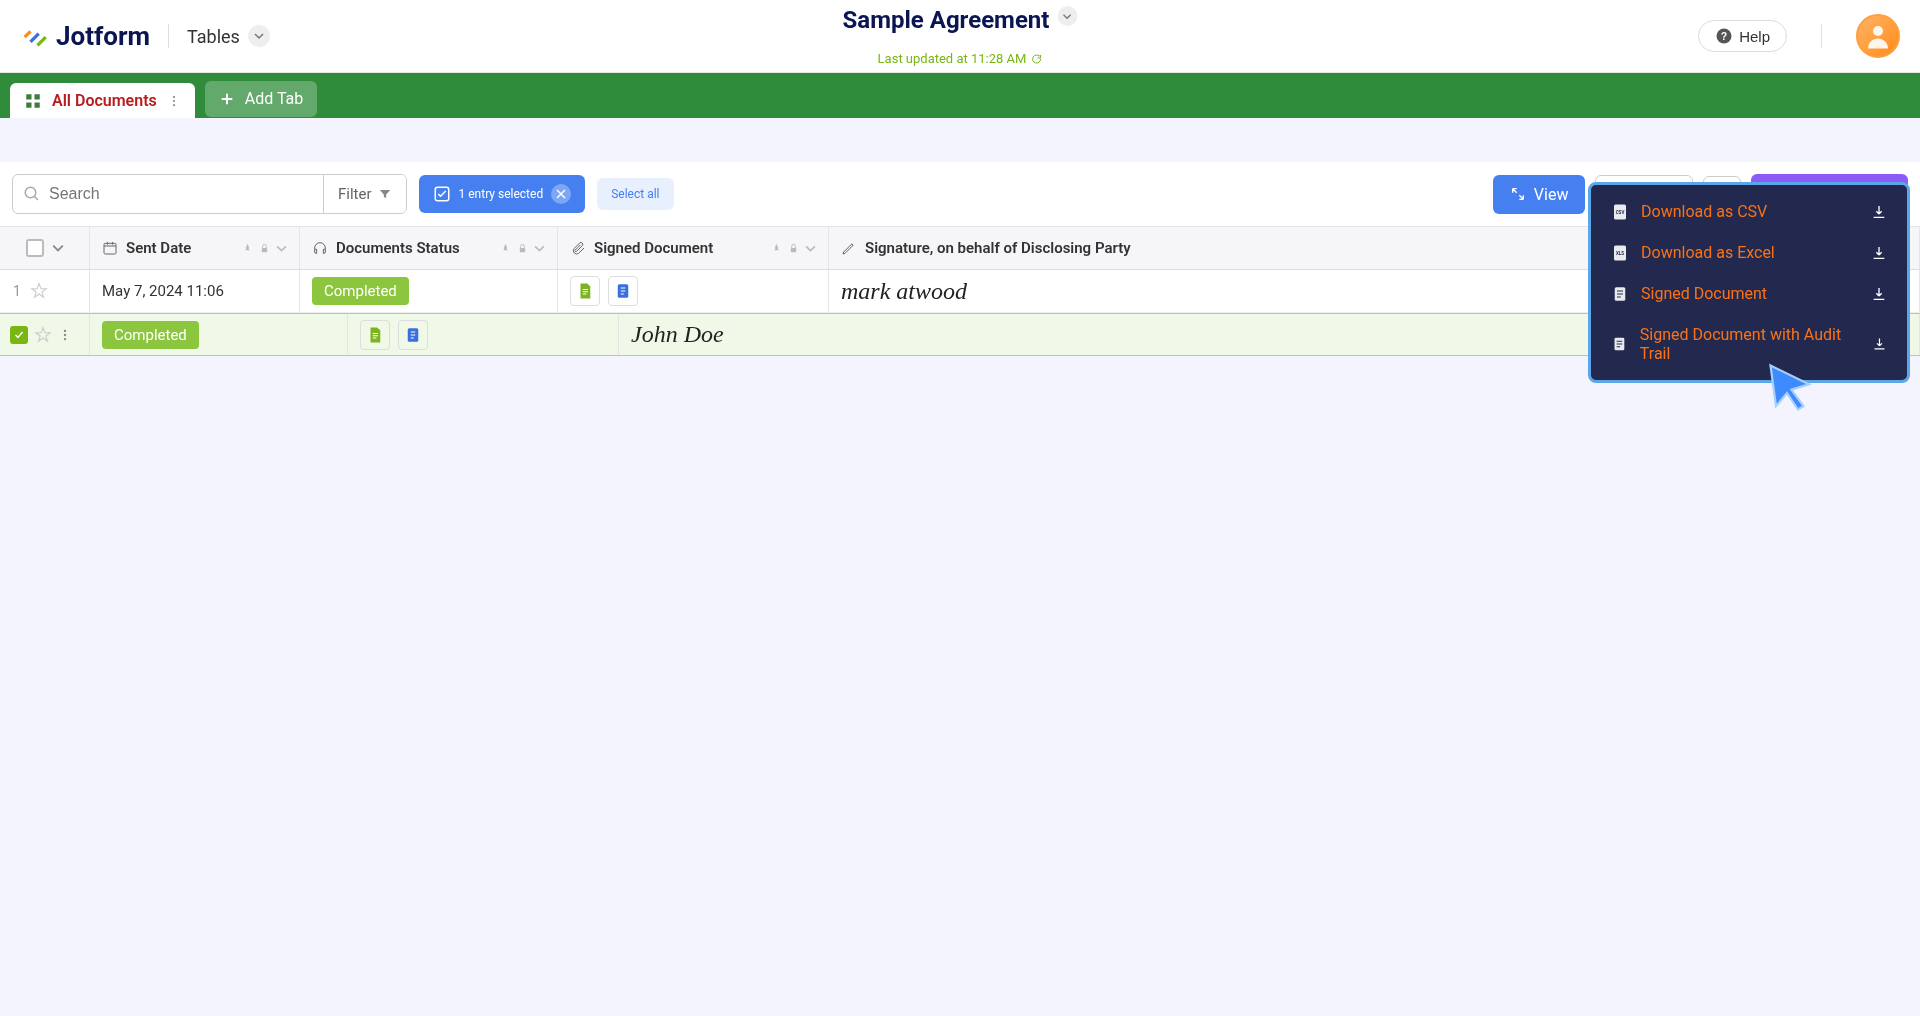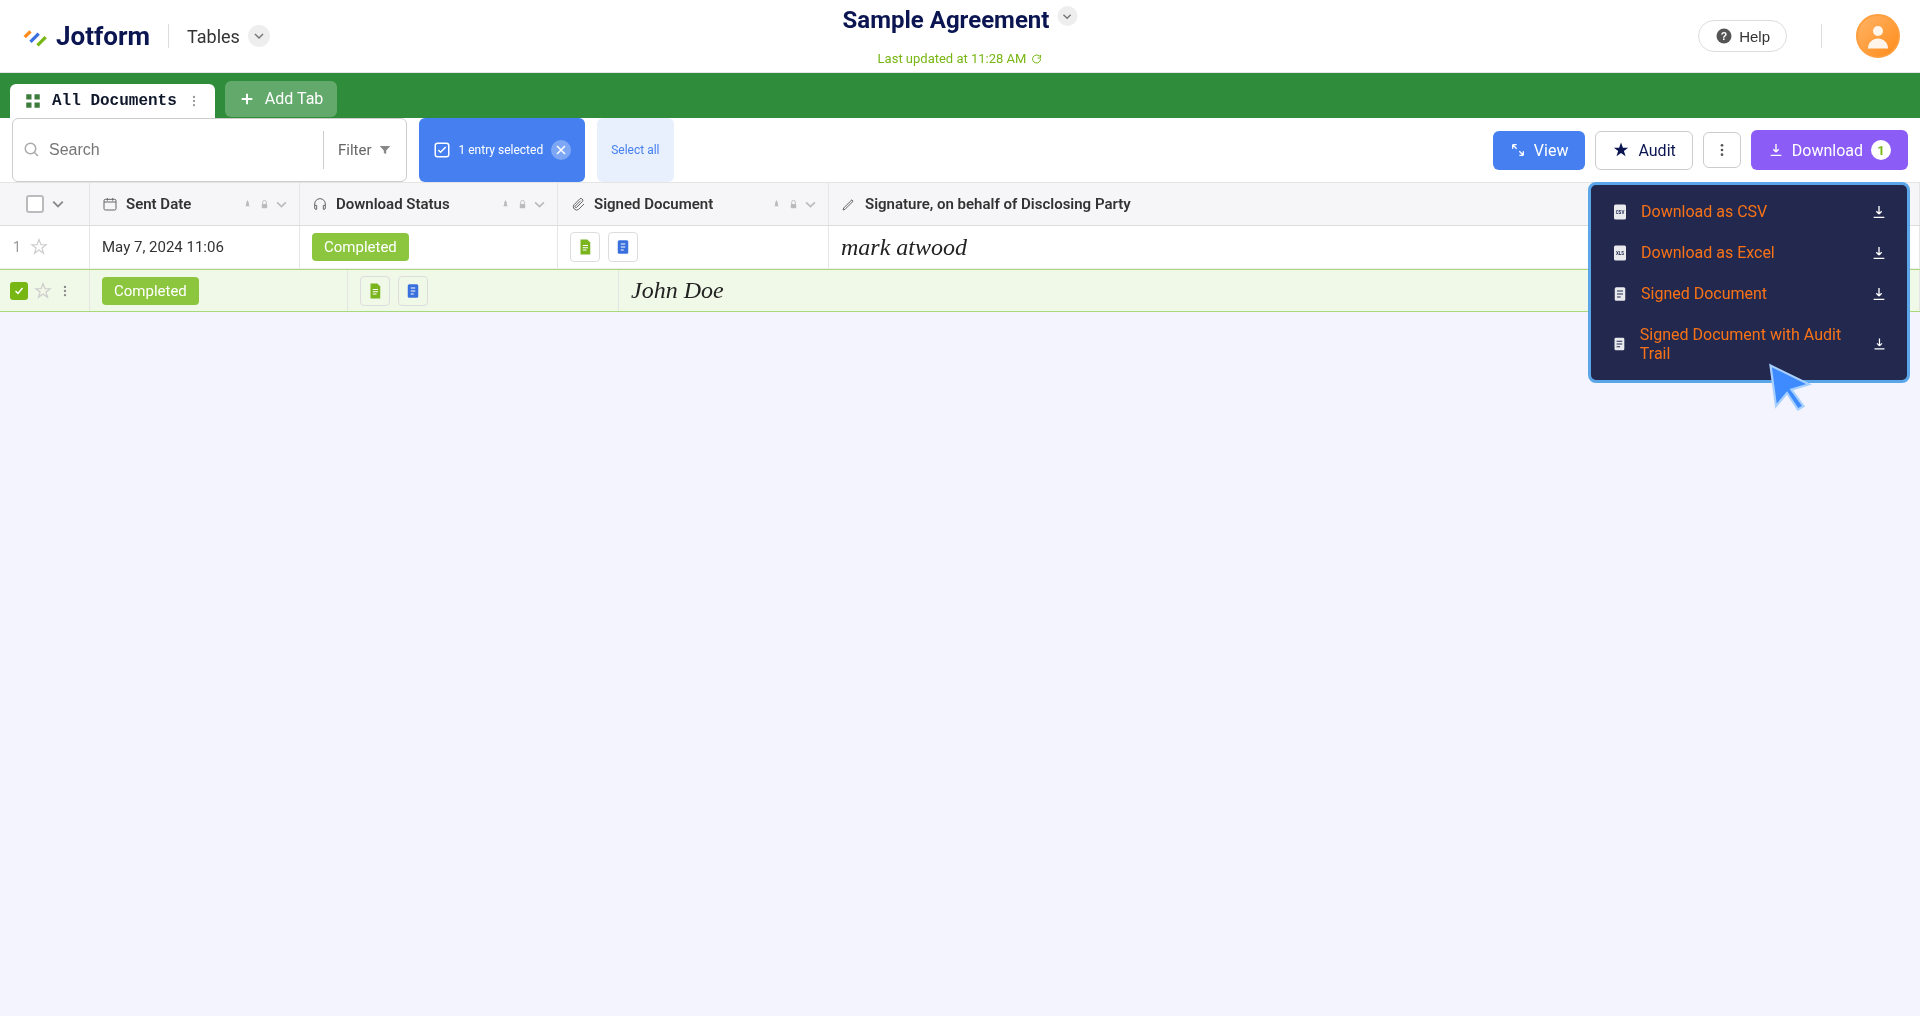--- a/index.html
+++ b/index.html
@@ -24,28 +24,28 @@
   .avatar { width: 44px; height: 44px; border-radius: 50%; border: 2px solid #ff9e3d; background: linear-gradient(135deg,#ffb366,#ff8c1a); display:flex; align-items:center; justify-content:center; }
   
   
   .tabbar { height: 45px; background: #2b7a2b; background: #278027; display: flex; align-items: stretch; padding-left: 10px; gap: 10px; }
   .tabbar { background: #2d8c2d; }
   .tabbar { background: #2b803a; }
   .tabbar { background: #348a3a; }
   .tabbar { background: #2f8232; }
   .tabbar-inner { display:flex; align-items:flex-end; padding-top:6px; gap:10px;}
   .tab { display: flex; align-items: center; gap: 10px; padding: 8px 14px; border-radius: 6px 6px 0 0; font-size: 16px; cursor: pointer; }
-  .tab.active { background: #fff; color: #0f172a; font-weight: 600; font-family: Liberation Mono, monospace; }
+  .tab.active { background: #fff; color: #b91c1c; font-weight: 600; }
   .tab.active .grid-ic { color: #3e7c3e; }
   .tab .more-dots { color:#999; }
   .tab.add { background: rgba(255,255,255,0.25); color: #fff; border-radius:6px; margin-bottom:0; height:36px; align-self:center;}
   .grid-ic { width:18px; height:18px; }
   
   
-  .toolbar { height: 65px; background: #fff; display: flex; padding: 0 12px; gap: 12px; border-bottom:1px solid #e5e5e5;}
+  .toolbar { height: 65px; background: #fff; display: flex; align-items: center; padding: 0 12px; gap: 12px; border-bottom:1px solid #e5e5e5;margin-top:44px;}
   .search-wrap { display: flex; align-items: center; border: 1px solid #ccc; border-radius: 6px; overflow: hidden; }
   .search-input { border: none; outline: none; padding: 10px 12px 10px 36px; font-size: 16px; width: 310px; background: transparent; }
   .search-box { position: relative; }
   .search-box .sicon { position: absolute; left: 10px; top: 50%; transform: translateY(-50%); color: #aaa; }
   .filter-btn { border-left: 1px solid #ccc; padding: 10px 14px; font-size: 15px; color: #666; display:flex; align-items:center; gap:6px; cursor:pointer; background:#fff;}
   
   .pill { display: flex; align-items: center; gap: 8px; padding: 9px 14px; border-radius: 6px; font-size: 12px; }
   .pill.blue { background: #4680f0; color: #fff; }
   .pill.blue .close-x { width:20px; height:20px; border-radius:50%; background:rgba(255,255,255,0.3); display:flex; align-items:center; justify-content:center; cursor:pointer;}
   .pill.light { background: #e8effd; color: #4680f0; cursor:pointer;}
@@ -271,21 +271,21 @@
           </svg>
         <svg width="11" height="11" viewBox="0 0 10 10">
             <path d="M1 3 L5 7 L9 3" stroke="currentColor" stroke-width="1.5" fill="none"></path>
           </svg>
       </span>
     </div>
     <div class="th col-status">
       <svg width="16" height="16" viewBox="0 0 24 24">
           <path d="M4 14v-2a8 8 0 0116 0v2M4 14v4a2 2 0 002 2h1v-6H4zM20 14v4a2 2 0 01-2 2h-1v-6h3z" stroke="#666" stroke-width="1.5" fill="none"></path>
         </svg>
-      <span>Download Status</span>
+      <span>Documents Status</span>
       <span class="col-actions">
         <svg width="11" height="11" viewBox="0 0 24 24">
             <path d="M12 2l3 6v5l2 3H7l2-3V8z" fill="currentColor"></path>
           </svg>
         <svg width="11" height="11" viewBox="0 0 24 24">
             <rect x="6" y="11" width="12" height="9" rx="2" fill="currentColor"></rect>
             <path d="M8 11V7a4 4 0 018 0v4" stroke="currentColor" stroke-width="2" fill="none"></path>
           </svg>
         <svg width="11" height="11" viewBox="0 0 10 10">
             <path d="M1 3 L5 7 L9 3" stroke="currentColor" stroke-width="1.5" fill="none"></path>

